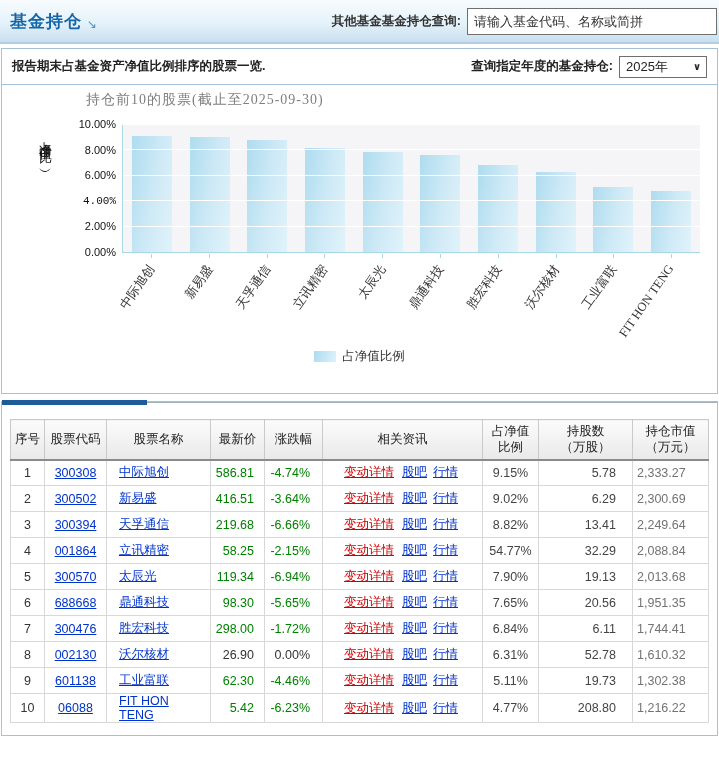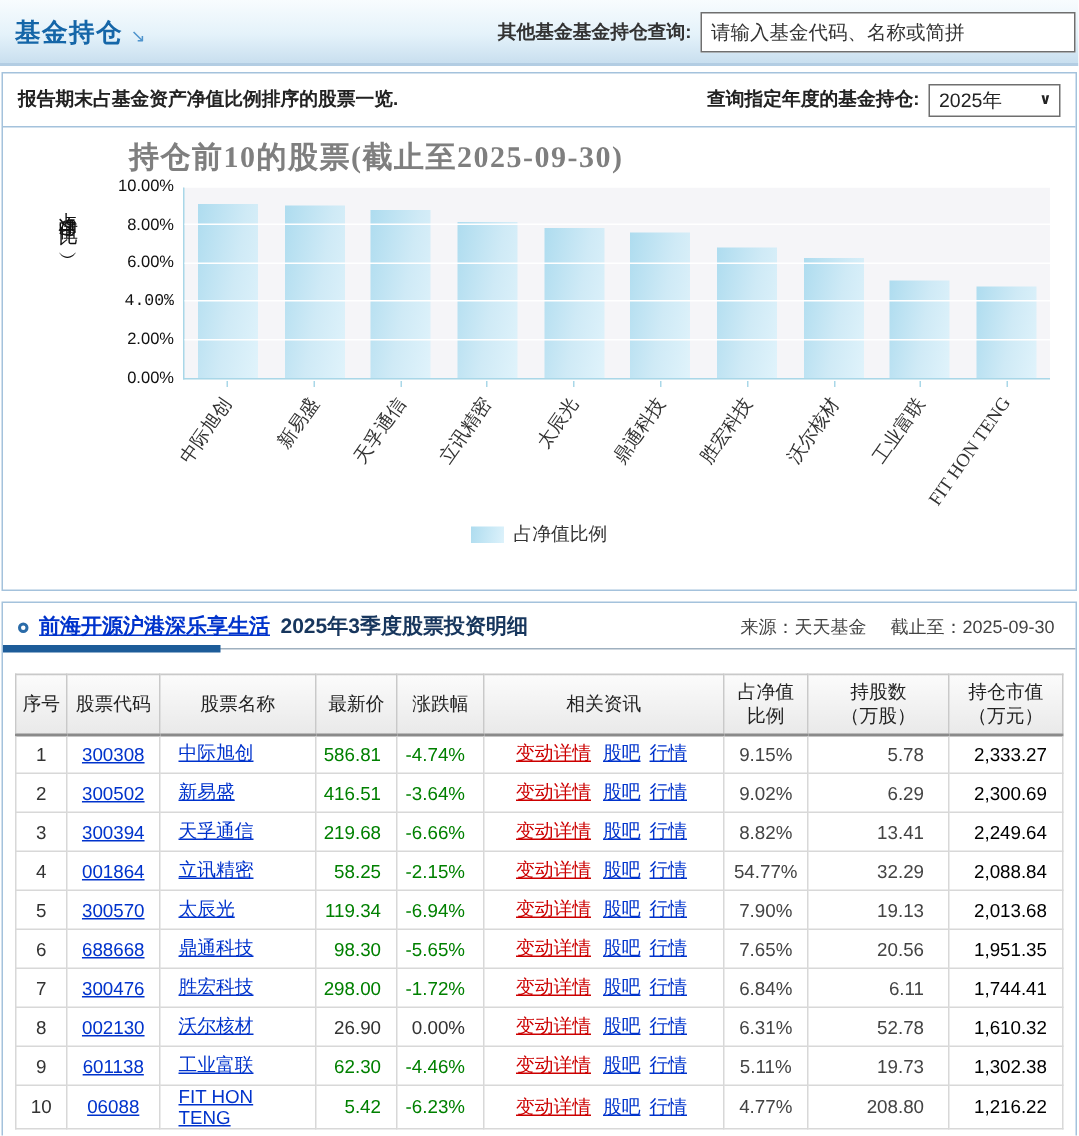--- a/index.html
+++ b/index.html
@@ -40,21 +40,21 @@
     width:88px; height:22px; border:1px solid #6f6f6f; background:#fff;
     display:inline-flex; align-items:center; justify-content:space-between;
     padding:0 5px 0 6px; font-size:13px; font-weight:normal; cursor:default;
   }
   .chev{ font-size:10px; font-weight:bold; color:#222; }
   
   #chart{ position:relative; height:308px; }
   .chart-title{
     position:absolute; left:84px; top:6px;
     font-family:"Liberation Serif","DejaVu Serif",serif;
-    font-size:20px; font-weight:bold; color:#7f7f7f; letter-spacing:1px;
+    font-size:14px; font-weight:normal; color:#7f7f7f; letter-spacing:1px;
   }
   .ylabel{
     position:absolute; left:34px; top:46px;
     writing-mode:vertical-rl; text-orientation:mixed;
     font-size:13px; color:#111; letter-spacing:3px;
   }
   #plot{
     position:absolute; left:120px; top:40px; width:578px; height:128px;
     background:#f5f5f8; border-left:1px solid #a9d7e8; border-bottom:1px solid #a9d7e8;
   }
@@ -98,21 +98,21 @@
   }
   td{ border:1px solid #d8d8d8; height:26px; font-size:12.5px; padding:0 4px; color:#333; }
   td.no{ text-align:center; }
   td.code{ text-align:center; }
   td.name{ text-align:left; padding-left:12px; }
   td.price{ text-align:right; padding-right:10px; }
   td.change{ text-align:right; padding-right:12px; }
   td.links{ text-align:center; white-space:nowrap; }
   td.ratio{ text-align:center; color:#444; }
   td.shares{ text-align:right; padding-right:16px; color:#444; }
-  td.value{ text-align:right; padding-right:10px; color:#000000;margin-left:45px; }
+  td.value{ padding-right:10px; color:#737373;margin-left:45px; }
   .green{ color:#008000; }
   .flat{ color:#333; }
   a.code-link, a.blue-link{ color:#0033cc; text-decoration:underline; }
   a.detail-link{ color:#cc0000; text-decoration:underline; margin-right:5px; }
   a.blue-link{ margin:0 3px; }
 </style>
 </head>
 <body>
 
 <div class="topbar">
@@ -186,31 +186,20 @@
       <div class="xlabel" style="left: 407.5px; top: 177px;">沃尔核材</div>
       <div class="xtick" style="left: 553.5px; top: 169px;"></div>
       <div class="xlabel" style="left: 465.3px; top: 177px;">工业富联</div>
       <div class="xtick" style="left: 611.3px; top: 169px;"></div>
       <div class="xlabel" style="left: 523.1px; top: 177px;">FIT HON TENG</div>
       <div class="xtick" style="left: 669.1px; top: 169px;"></div>
     </div>
 </div>
 
 <div class="box box2">
-  <div class="section-head">
-    <div class="section-left">
-      <span class="bullet"></span>
-      <a class="fund-link" href="#">前海开源沪港深乐享生活</a>
-      <span class="section-title">2025年3季度股票投资明细</span>
-    </div>
-    <div class="section-right">
-      <span>来源：天天基金</span>
-      <span>截止至：2025-09-30</span>
-    </div>
-  </div>
   <div class="head-rule">
       <span class="rule-accent"></span>
     </div>
   <table>
     <colgroup>
       <col class="c-no">
         <col class="c-code">
         <col class="c-name">
         <col class="c-price">
       <col class="c-change">

